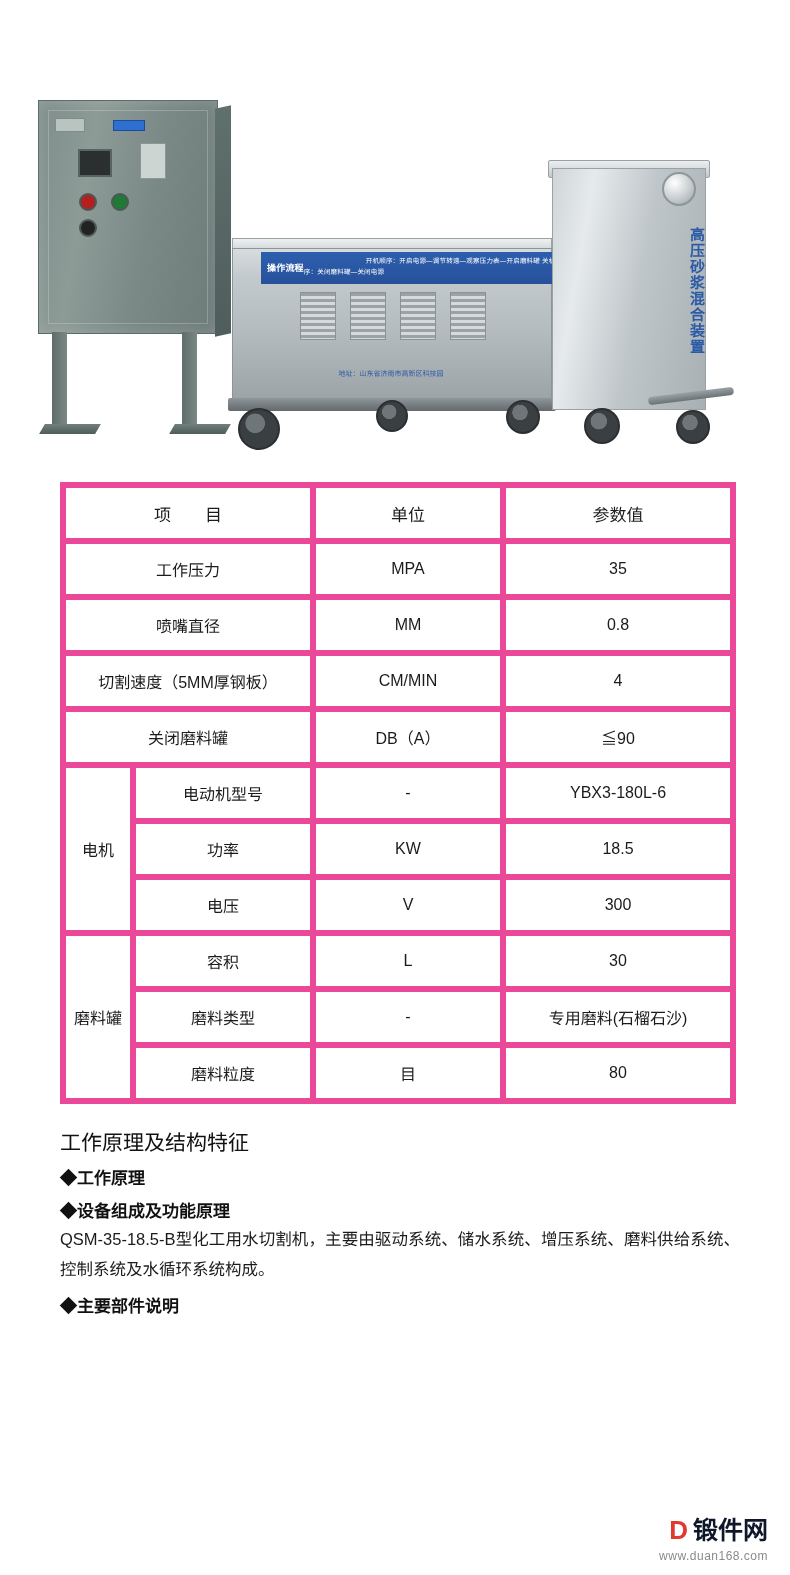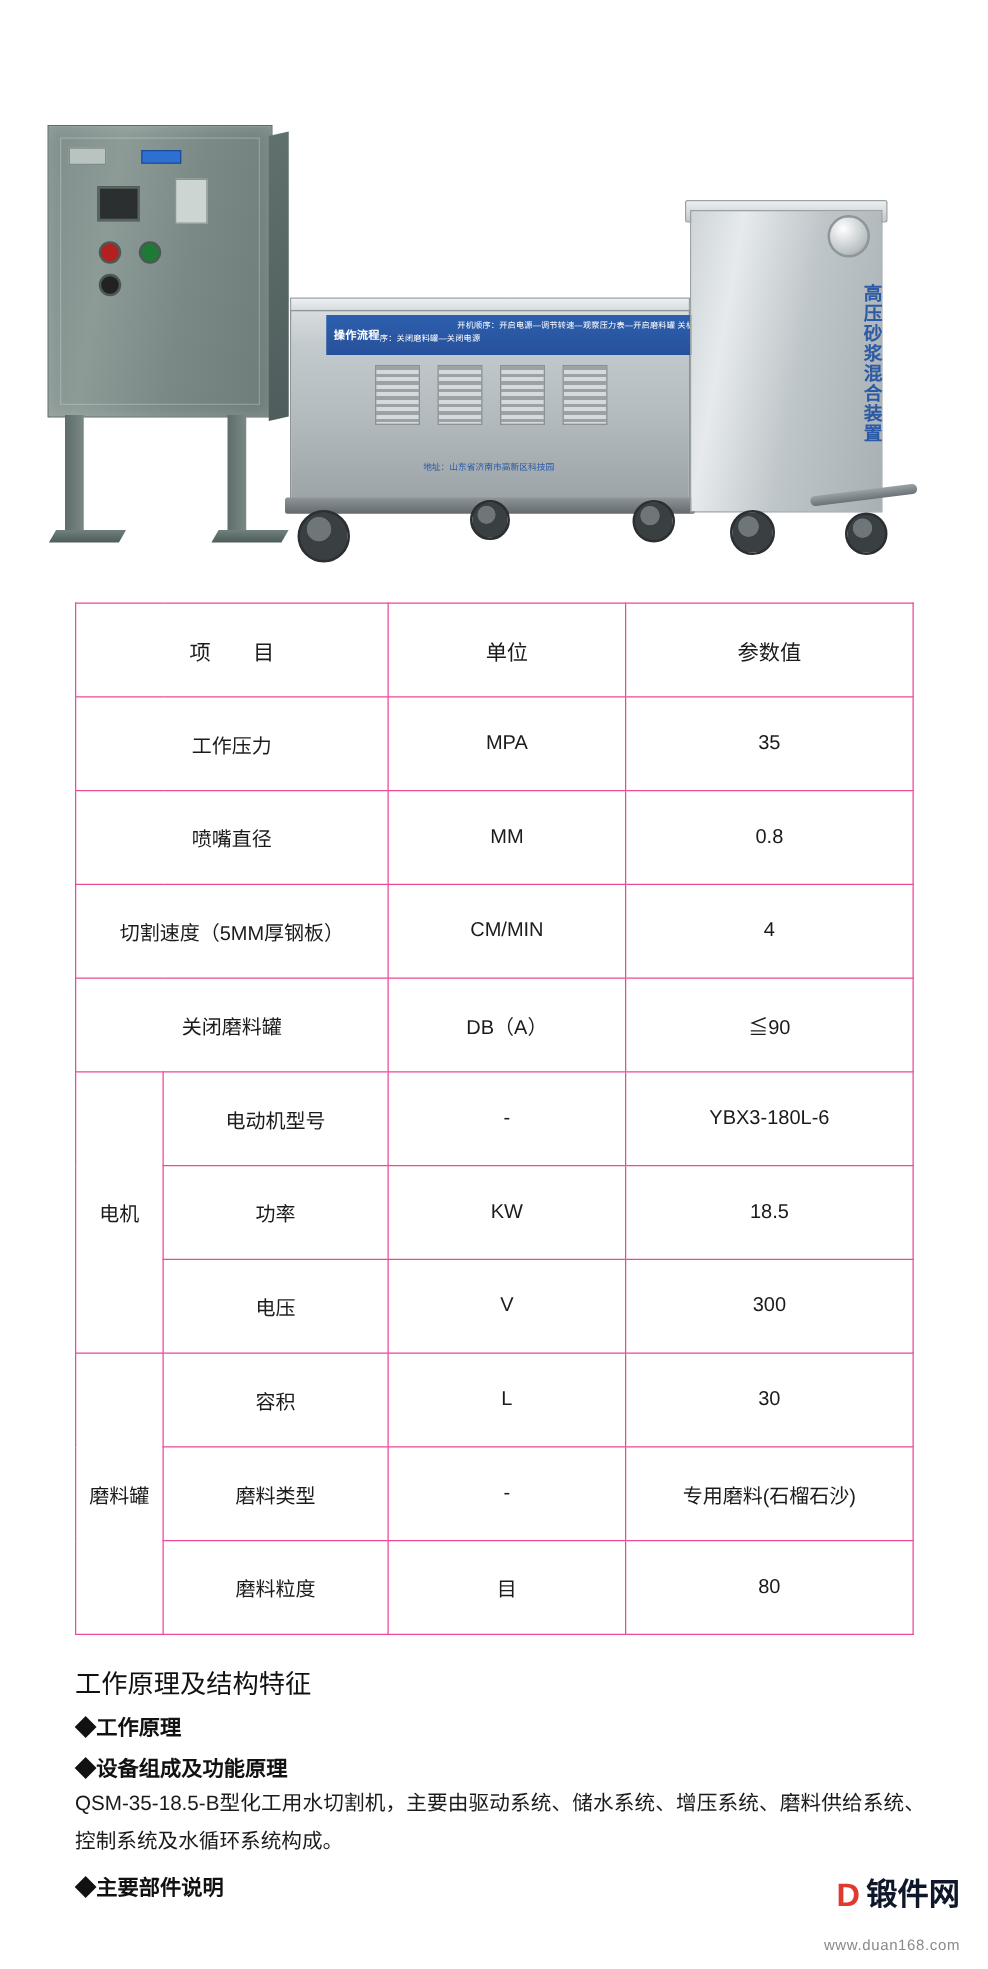--- a/index.html
+++ b/index.html
@@ -254,26 +254,26 @@
   .table-wrap {
     margin: 12px 60px 0 60px;
     width: 670px;
   }
   table.spec {
     border-collapse: collapse;
     width: 670px;
     table-layout: fixed;
   }
   table.spec td {
-    border: 1px solid #ec4899;
+    border: 6px solid #ec4899;
     height: 50px;
     text-align: center;
     font-size: 16px;
     color: #1b1b1b;
-    padding: 12px 4px;
+    padding: 0 4px;
   }
   table.spec td.head {
     font-size: 17px;
   }
   .col-a { width: 70px; }
   .col-b { width: 180px; }
   .col-c { width: 190px; }
   .col-d { width: 230px; }
 
   
@@ -323,21 +323,21 @@
   }
   .brand-name {
     font-size: 25px;
     font-weight: bold;
     color: #0f172a;
     line-height: 26px;
   }
   .brand-url {
     font-size: 12px;
     color: #8a8a8a;
-    margin-top: 20px;
+    margin-top: 6px;
     letter-spacing: .5px;
   }
 </style>
 </head>
 <body>
 
 <div class="photo-area">
 
   <div class="cabinet">
     <div class="cab-inner"></div>

